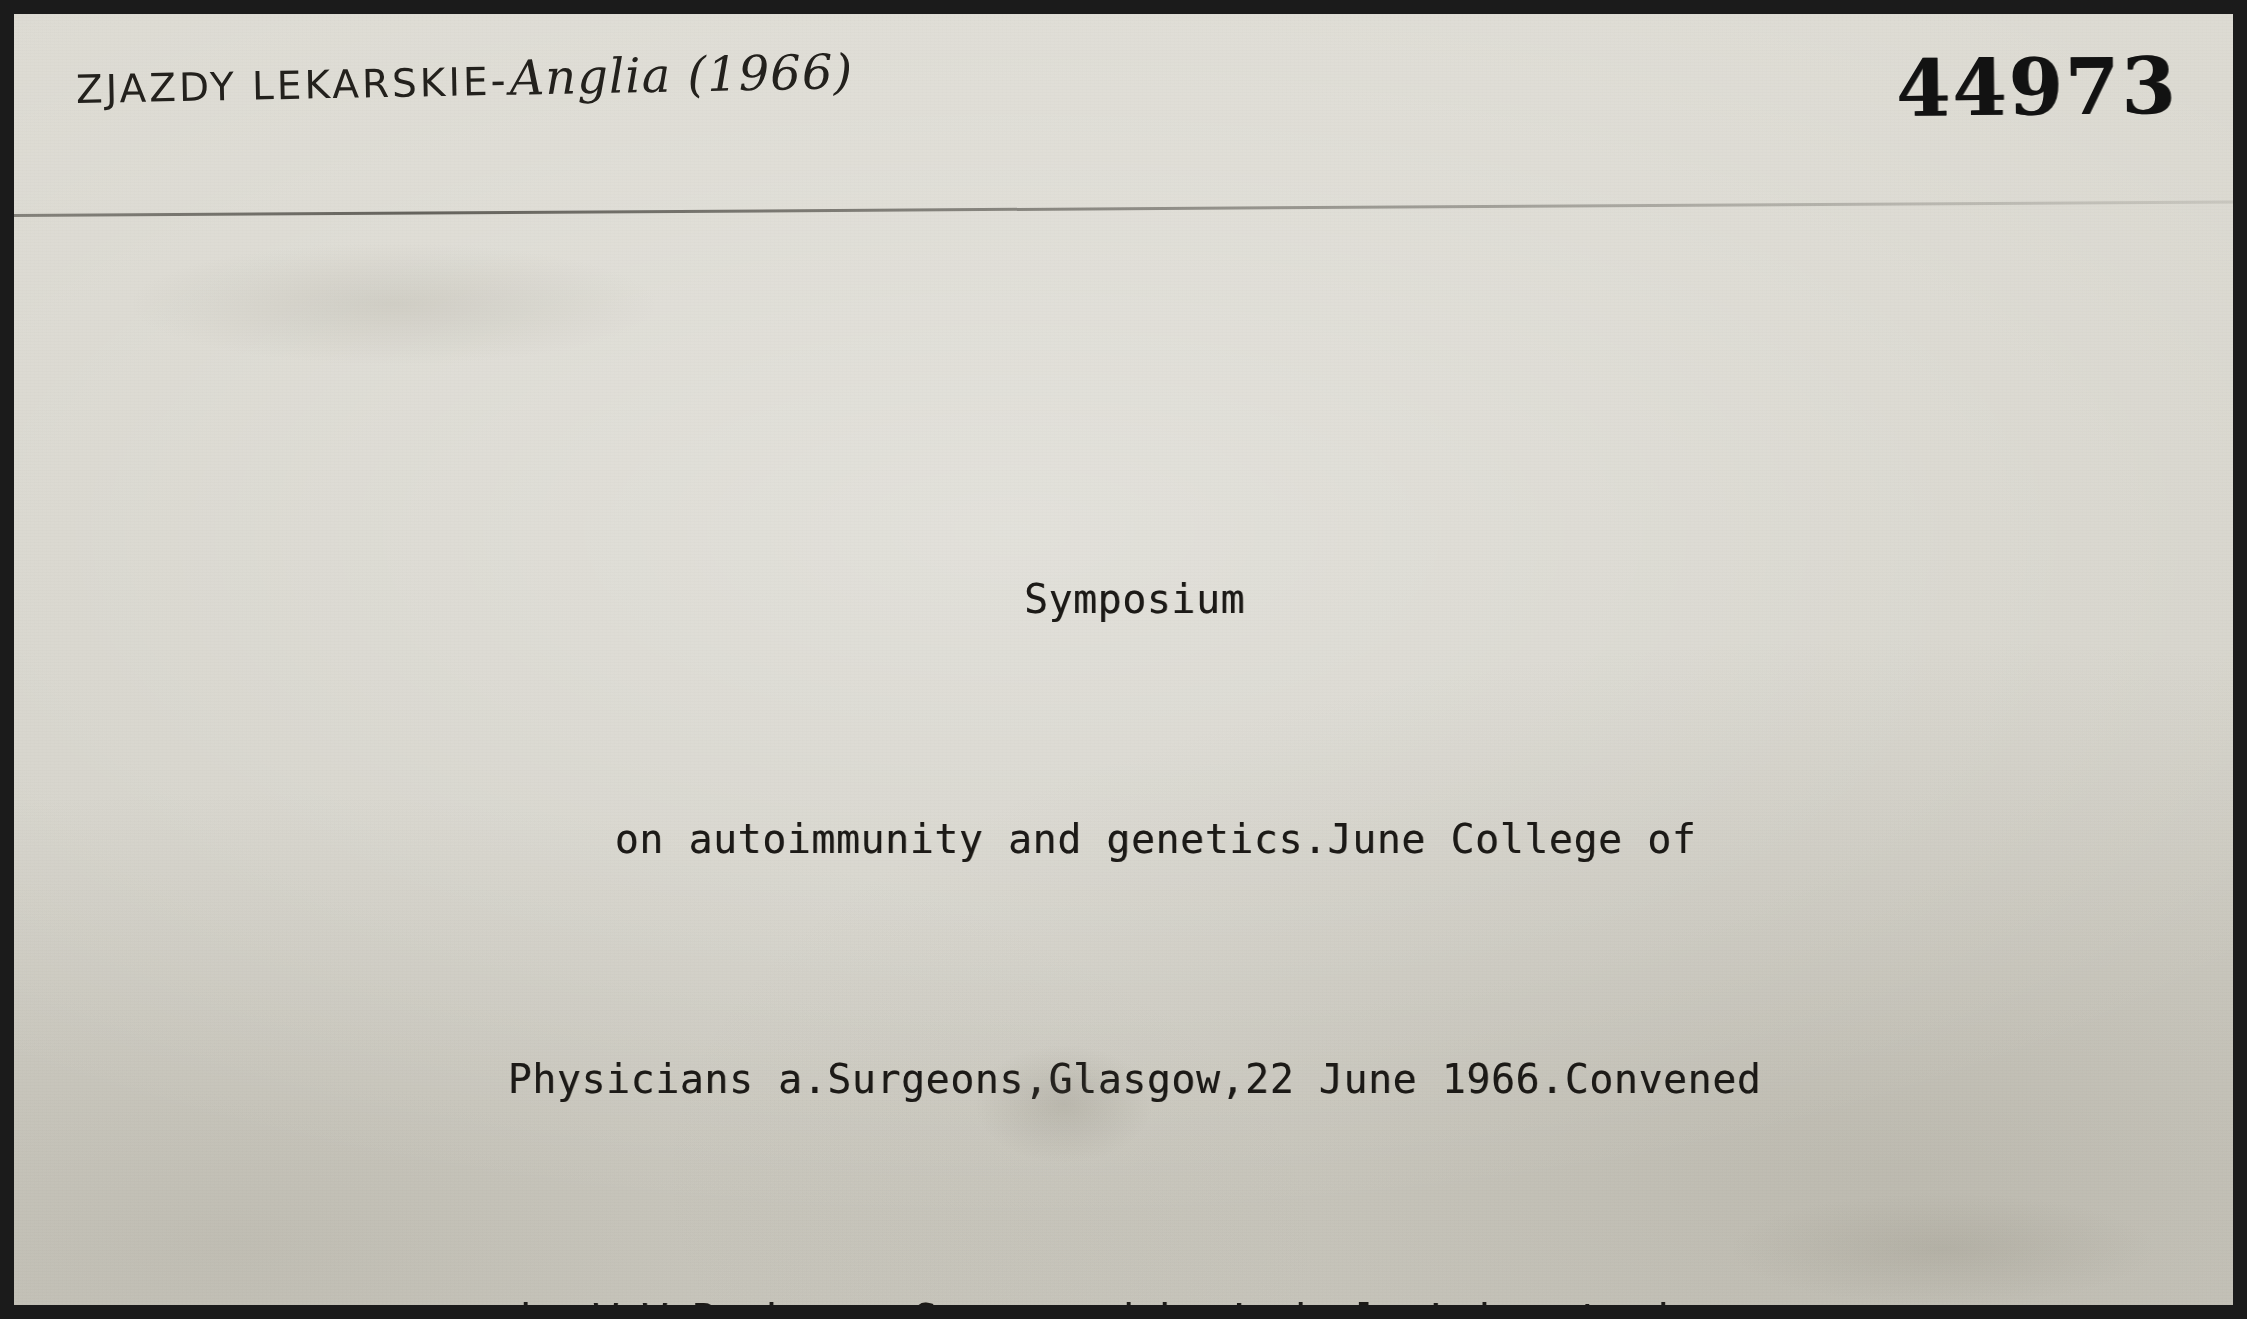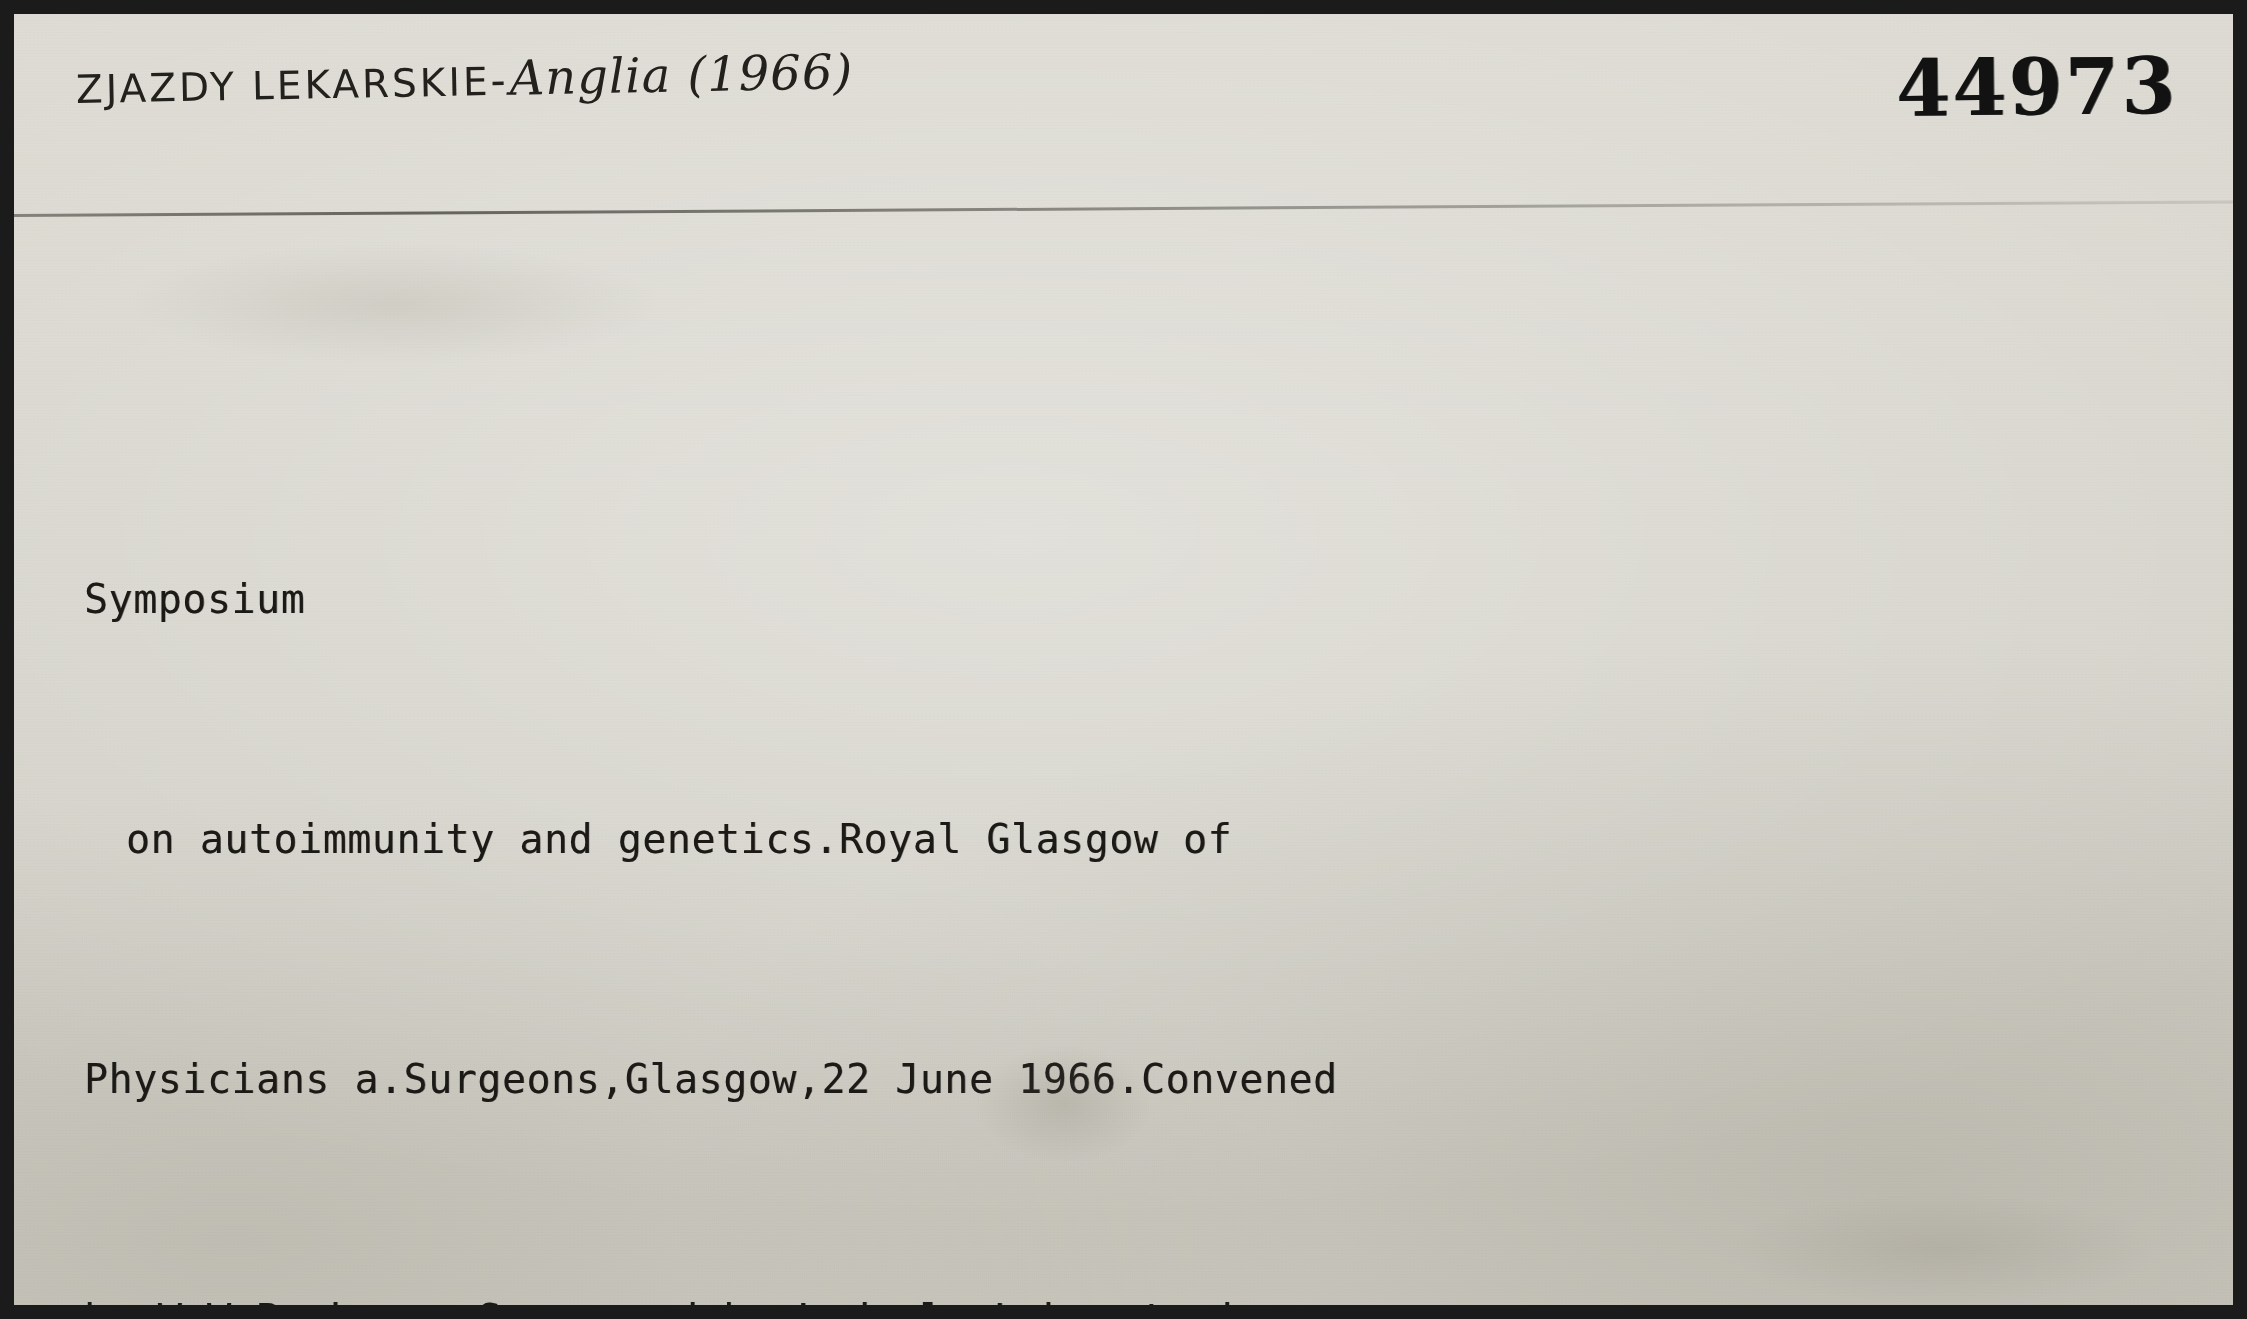--- a/index.html
+++ b/index.html
@@ -109,21 +109,21 @@
     top: 385px;
     right: 48px;
     font-family: "DejaVu Sans Mono", monospace;
     font-size: 40px;
     line-height: 80px;
     color: #1c1a17;
     letter-spacing: 0.5px;
     white-space: pre;
     text-shadow: 0.6px 0.4px 0 rgba(30,28,24,0.45);
   }
-  .body-block .ln { display: block; }
+  .body-block .ln { display: block; text-align: center; }
   .body-block .indent { padding-left: 42px; }
 
   
   .smudge-a {
     position: absolute;
     left: 960px;
     top: 1030px;
     width: 180px;
     height: 120px;
     background: radial-gradient(ellipse at center, rgba(110,105,92,0.18) 0%, rgba(110,105,92,0) 70%);
@@ -160,21 +160,21 @@
     <div class="handwriting">
       <span class="lighter">ZJAZDY  LEKARSKIE</span><span>-</span><span class="hand-script">Anglia (1966)</span>
     </div>
     <div class="accession">44973</div>
   </div>
 
   <div class="rule"></div>
 
   <div class="body-block">
     <span class="ln">Symposium</span>
-    <span class="ln indent">on autoimmunity and genetics.Royal Glasgow of</span>
+    <span class="ln indent">on autoimmunity and genetics.June College of</span>
     <span class="ln">Physicians a.Surgeons,Glasgow,22 June 1966.Convened</span>
     <span class="ln">by W.W.Buchanan.Sponsored by Lederle Laboratories.</span>
     
     
     
     
   </div>
 
   <div class="smudge-a"></div>
   <div class="smudge-c"></div>

